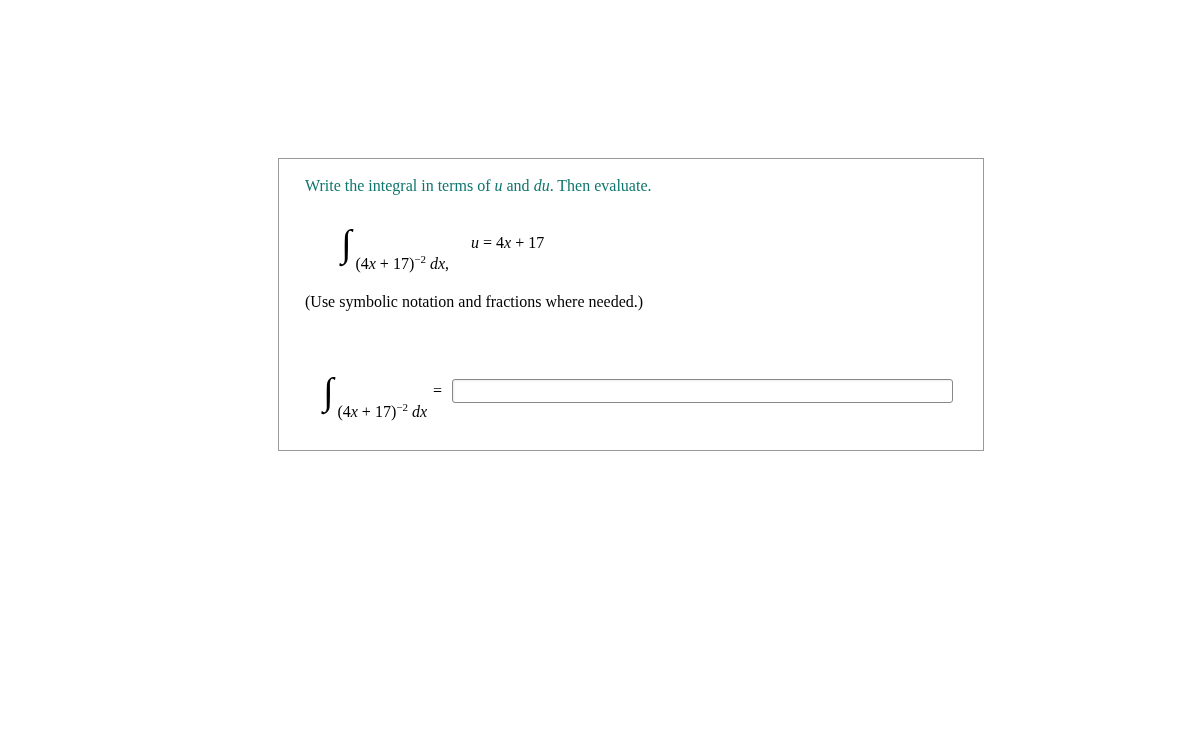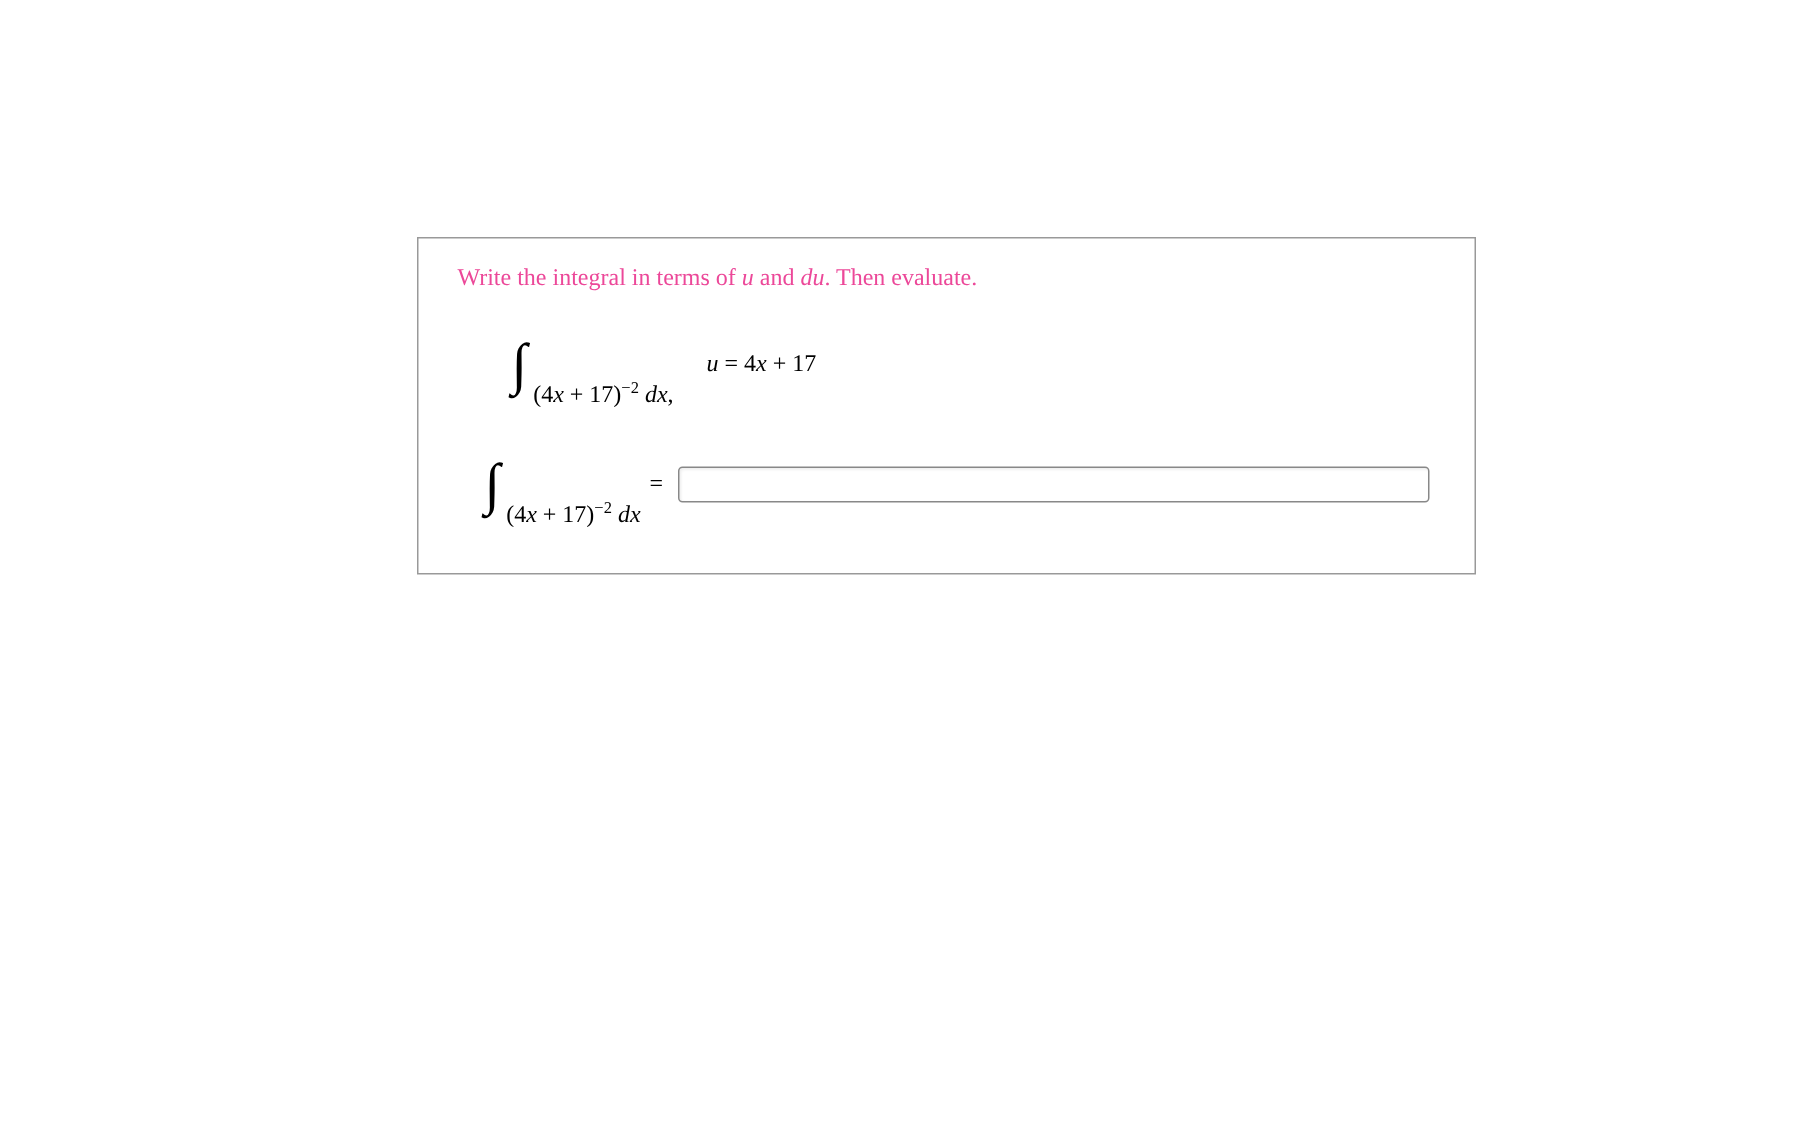--- a/index.html
+++ b/index.html
@@ -18,21 +18,21 @@
       position: absolute;
       left: 278px;
       top: 158px;
       width: 706px;
       border: 1px solid #999;
       padding: 18px 26px 28px 26px;
       background: #fff;
     }
     .instruction {
       font-size: 16px;
-      color: #ec4899;
+      color: #0f766e;
       margin-bottom: 18px;
     }
     .italic {
       font-style: italic;
     }
     .integral-line {
       display: flex;
       align-items: center;
       margin-left: 36px;
       margin-bottom: 20px;
@@ -99,20 +99,21 @@
   <div class="integral-line">
     <span class="integral-symbol">∫</span>
     <span class="math-expr">
       <span class="upright">(4</span><span>x</span><span class="upright"> + 17)</span><sup>−2</sup><span> </span><span>d</span><span>x</span><span class="upright">,</span>
     </span>
     <span class="substitution">
       <span>u</span><span class="upright"> = 4</span><span>x</span><span class="upright"> + 17</span>
     </span>
   </div>
 
+  <p class="note">(Use symbolic notation and fractions where needed.)</p>
 
   <div class="answer-line">
     <span class="integral-symbol">∫</span>
     <span class="math-expr">
       <span class="upright">(4</span><span>x</span><span class="upright"> + 17)</span><sup>−2</sup><span> </span><span>d</span><span>x</span>
     </span>
     <span class="equals">=</span>
     <input type="text" class="answer-input" style="">
   </div>
 

